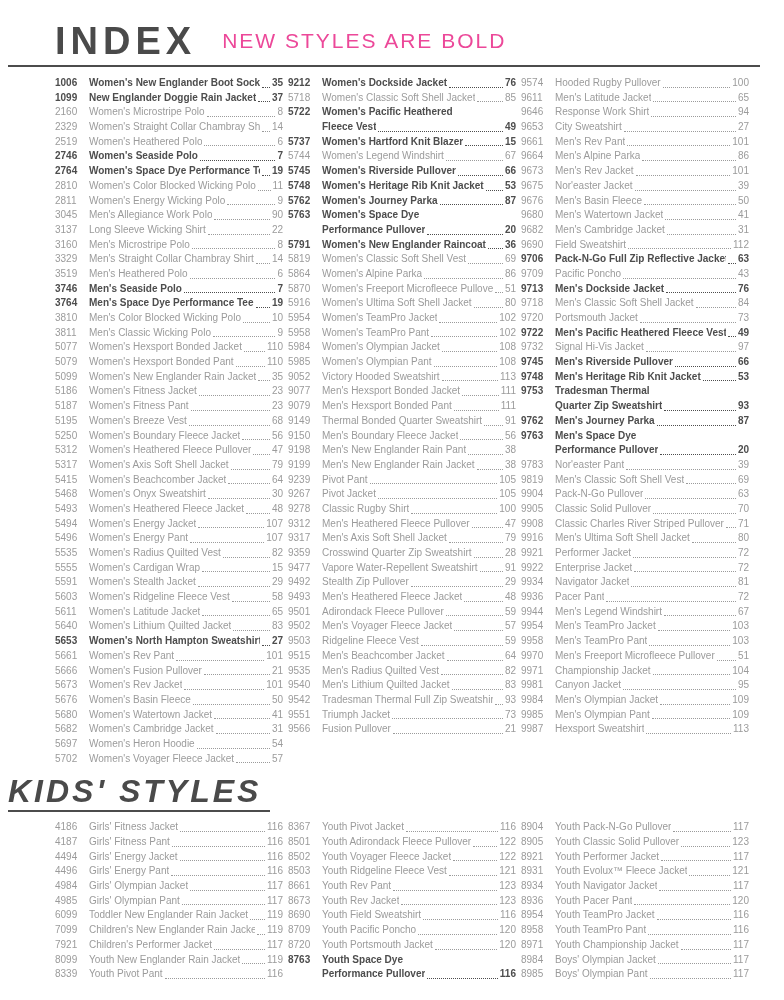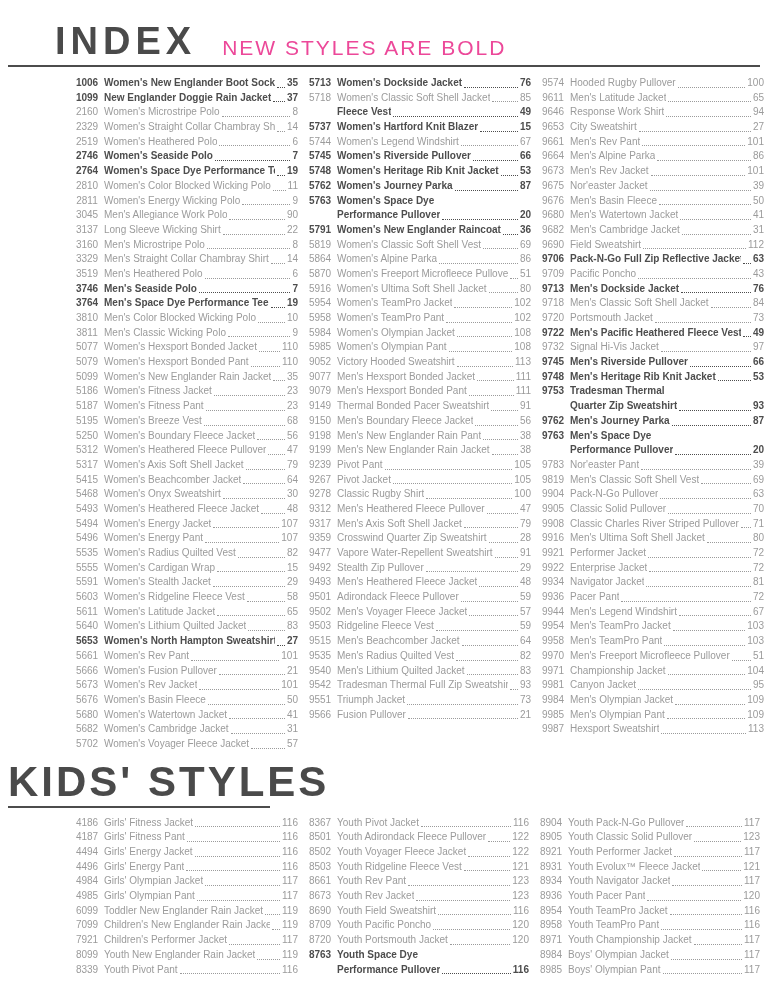--- a/index.html
+++ b/index.html
@@ -3,44 +3,44 @@
 <meta charset="utf-8">
 <style>
   * { box-sizing: border-box; }
   html, body { margin: 0; padding: 0; background: #ffffff; }
   .page {
     width: 784px; height: 1000px; overflow: hidden;
     background: #ffffff;
     font-family: "Liberation Sans", sans-serif;
     padding: 22px 24px 0 8px;
   }
-  .index-header { display: flex; align-items: flex-end; gap: 26px; margin-left: 47px; }
+  .index-header { display: flex; align-items: center; gap: 26px; margin-left: 47px; }
   .big-title {
     font-weight: 800; color: #4a4a4a; line-height: 1;
     font-size: 38px; letter-spacing: 5px; white-space: nowrap;
   }
   .subtitle { font-size: 21px; color: #ec4899; letter-spacing: 2px; white-space: nowrap; }
   .rule { height: 2px; background: #4c4c4c; margin-top: 5px; }
   .rule.full { width: 100%; }
   .rule.short { width: 262px; margin-top: 3px; }
-  .cols { display: flex; gap: 5px; margin-left: 62px; margin-top: 9px; text-align: center; }
+  .cols { display: flex; gap: 5px; margin-left: 47px; margin-top: 9px; }
   .col { width: 228px; }
   .entry { color: #9b9b9b; font-size: 10px; }
   .entry.bold { color: #4d4d4d; font-weight: bold; }
   .line { display: flex; align-items: baseline; line-height: 14.7px; height: 14.7px; white-space: nowrap; }
   .num { flex: 0 0 34px; overflow: hidden; }
   .nm { flex: 0 1 auto; min-width: 0; overflow: hidden; }
   .leader {
     flex: 1 0 8px; align-self: flex-end;
     border-bottom: 1px dotted currentColor;
     margin: 0 2px 3px 2px; height: 1px;
   }
   .pg { flex: 0 0 auto; }
   .kids-header { margin-top: 9px; }
-  .kids-title { font-size: 42px; letter-spacing: 3px; }
+  .kids-title { font-size: 32px; letter-spacing: 3px; font-style: italic; }
   .kids-cols { margin-top: 8px; }
 </style>
 </head>
 <body>
 
 <div class="page">
 
   <div class="index-header">
     <span class="big-title">INDEX</span>
     <span class="subtitle">NEW STYLES ARE BOLD</span>
@@ -404,46 +404,58 @@
         <div class="entry">
           <div class="line">
             <span class="num">5682</span>
             <span class="nm">Women's Cambridge Jacket</span>
             <span class="leader"></span>
             <span class="pg">31</span>
           </div>
         </div>
         <div class="entry">
           <div class="line">
+            <span class="num">5697</span>
+            <span class="nm">Women's Heron Hoodie</span>
+            <span class="leader"></span>
+            <span class="pg">54</span>
+          </div>
+        </div>
+        <div class="entry">
+          <div class="line">
             <span class="num">5702</span>
             <span class="nm">Women's Voyager Fleece Jacket</span>
             <span class="leader"></span>
             <span class="pg">57</span>
           </div>
         </div>
       </div>
     <div class="col">
         <div class="entry bold">
           <div class="line">
-            <span class="num">5713</span>
+            <span class="num">9212</span>
             <span class="nm">Women's Dockside Jacket</span>
             <span class="leader"></span>
             <span class="pg">76</span>
           </div>
         </div>
         <div class="entry">
           <div class="line">
             <span class="num">5718</span>
             <span class="nm">Women's Classic Soft Shell Jacket</span>
             <span class="leader"></span>
             <span class="pg">85</span>
           </div>
         </div>
         <div class="entry bold">
           <div class="line">
+            <span class="num">5722</span>
+            <span class="nm">Women's Pacific Heathered</span>
+          </div>
+          <div class="line">
             <span class="num"></span>
             <span class="nm">Fleece Vest</span>
             <span class="leader"></span>
             <span class="pg">49</span>
           </div>
         </div>
         <div class="entry bold">
           <div class="line">
             <span class="num">5737</span>
             <span class="nm">Women's Hartford Knit Blazer</span>
@@ -587,21 +599,21 @@
           <div class="line">
             <span class="num">9079</span>
             <span class="nm">Men's Hexsport Bonded Pant</span>
             <span class="leader"></span>
             <span class="pg">111</span>
           </div>
         </div>
         <div class="entry">
           <div class="line">
             <span class="num">9149</span>
-            <span class="nm">Thermal Bonded Pacer Sweatshirt</span>
+            <span class="nm">Thermal Bonded Quarter Sweatshirt</span>
             <span class="leader"></span>
             <span class="pg">91</span>
           </div>
         </div>
         <div class="entry">
           <div class="line">
             <span class="num">9150</span>
             <span class="nm">Men's Boundary Fleece Jacket</span>
             <span class="leader"></span>
             <span class="pg">56</span>

